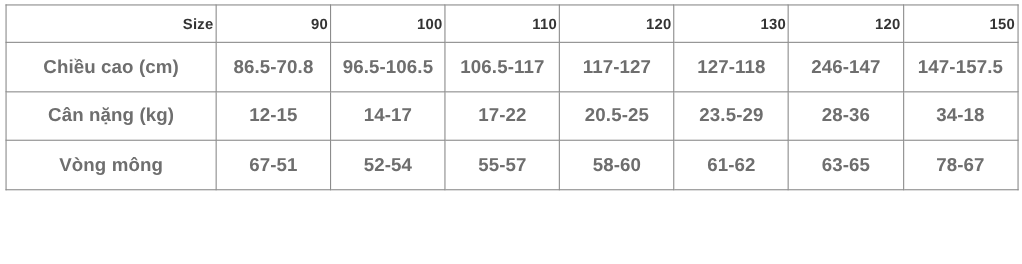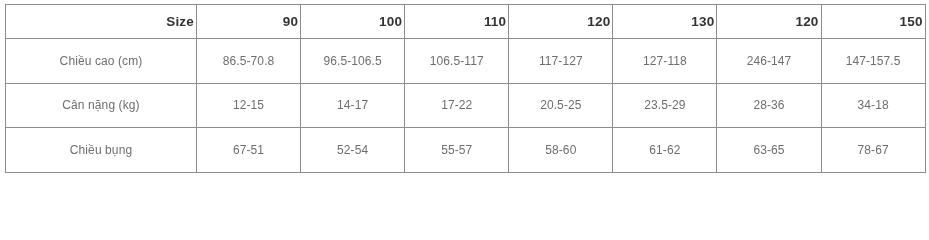--- a/index.html
+++ b/index.html
@@ -38,22 +38,22 @@
   }
   table.size-chart th {
     color: #333333;
     font-size: 13.5px;
     font-weight: bold;
     letter-spacing: 0.2px;
     text-align: right;
   }
   table.size-chart td {
     color: #6e6e6e;
-    font-size: 12px;
-    font-weight: normal;
+    font-size: 17px;
+    font-weight: bold;
     letter-spacing: 0.1px;
   }
   table.size-chart td.row-label {
     color: #6e6e6e;
   }
   col.label-col { width: 191px; }
   col.size-col  { width: 104.1px; }
 </style>
 </head>
 <body>
@@ -97,21 +97,21 @@
         <td class="row-label">Cân nặng (kg)</td>
         <td>12-15</td>
         <td>14-17</td>
         <td>17-22</td>
         <td>20.5-25</td>
         <td>23.5-29</td>
         <td>28-36</td>
         <td>34-18</td>
       </tr>
       <tr>
-        <td class="row-label">Chiều bụng</td>
+        <td class="row-label">Vòng mông</td>
         <td>67-51</td>
         <td>52-54</td>
         <td>55-57</td>
         <td>58-60</td>
         <td>61-62</td>
         <td>63-65</td>
         <td>78-67</td>
       </tr>
     </tbody>
   </table>

